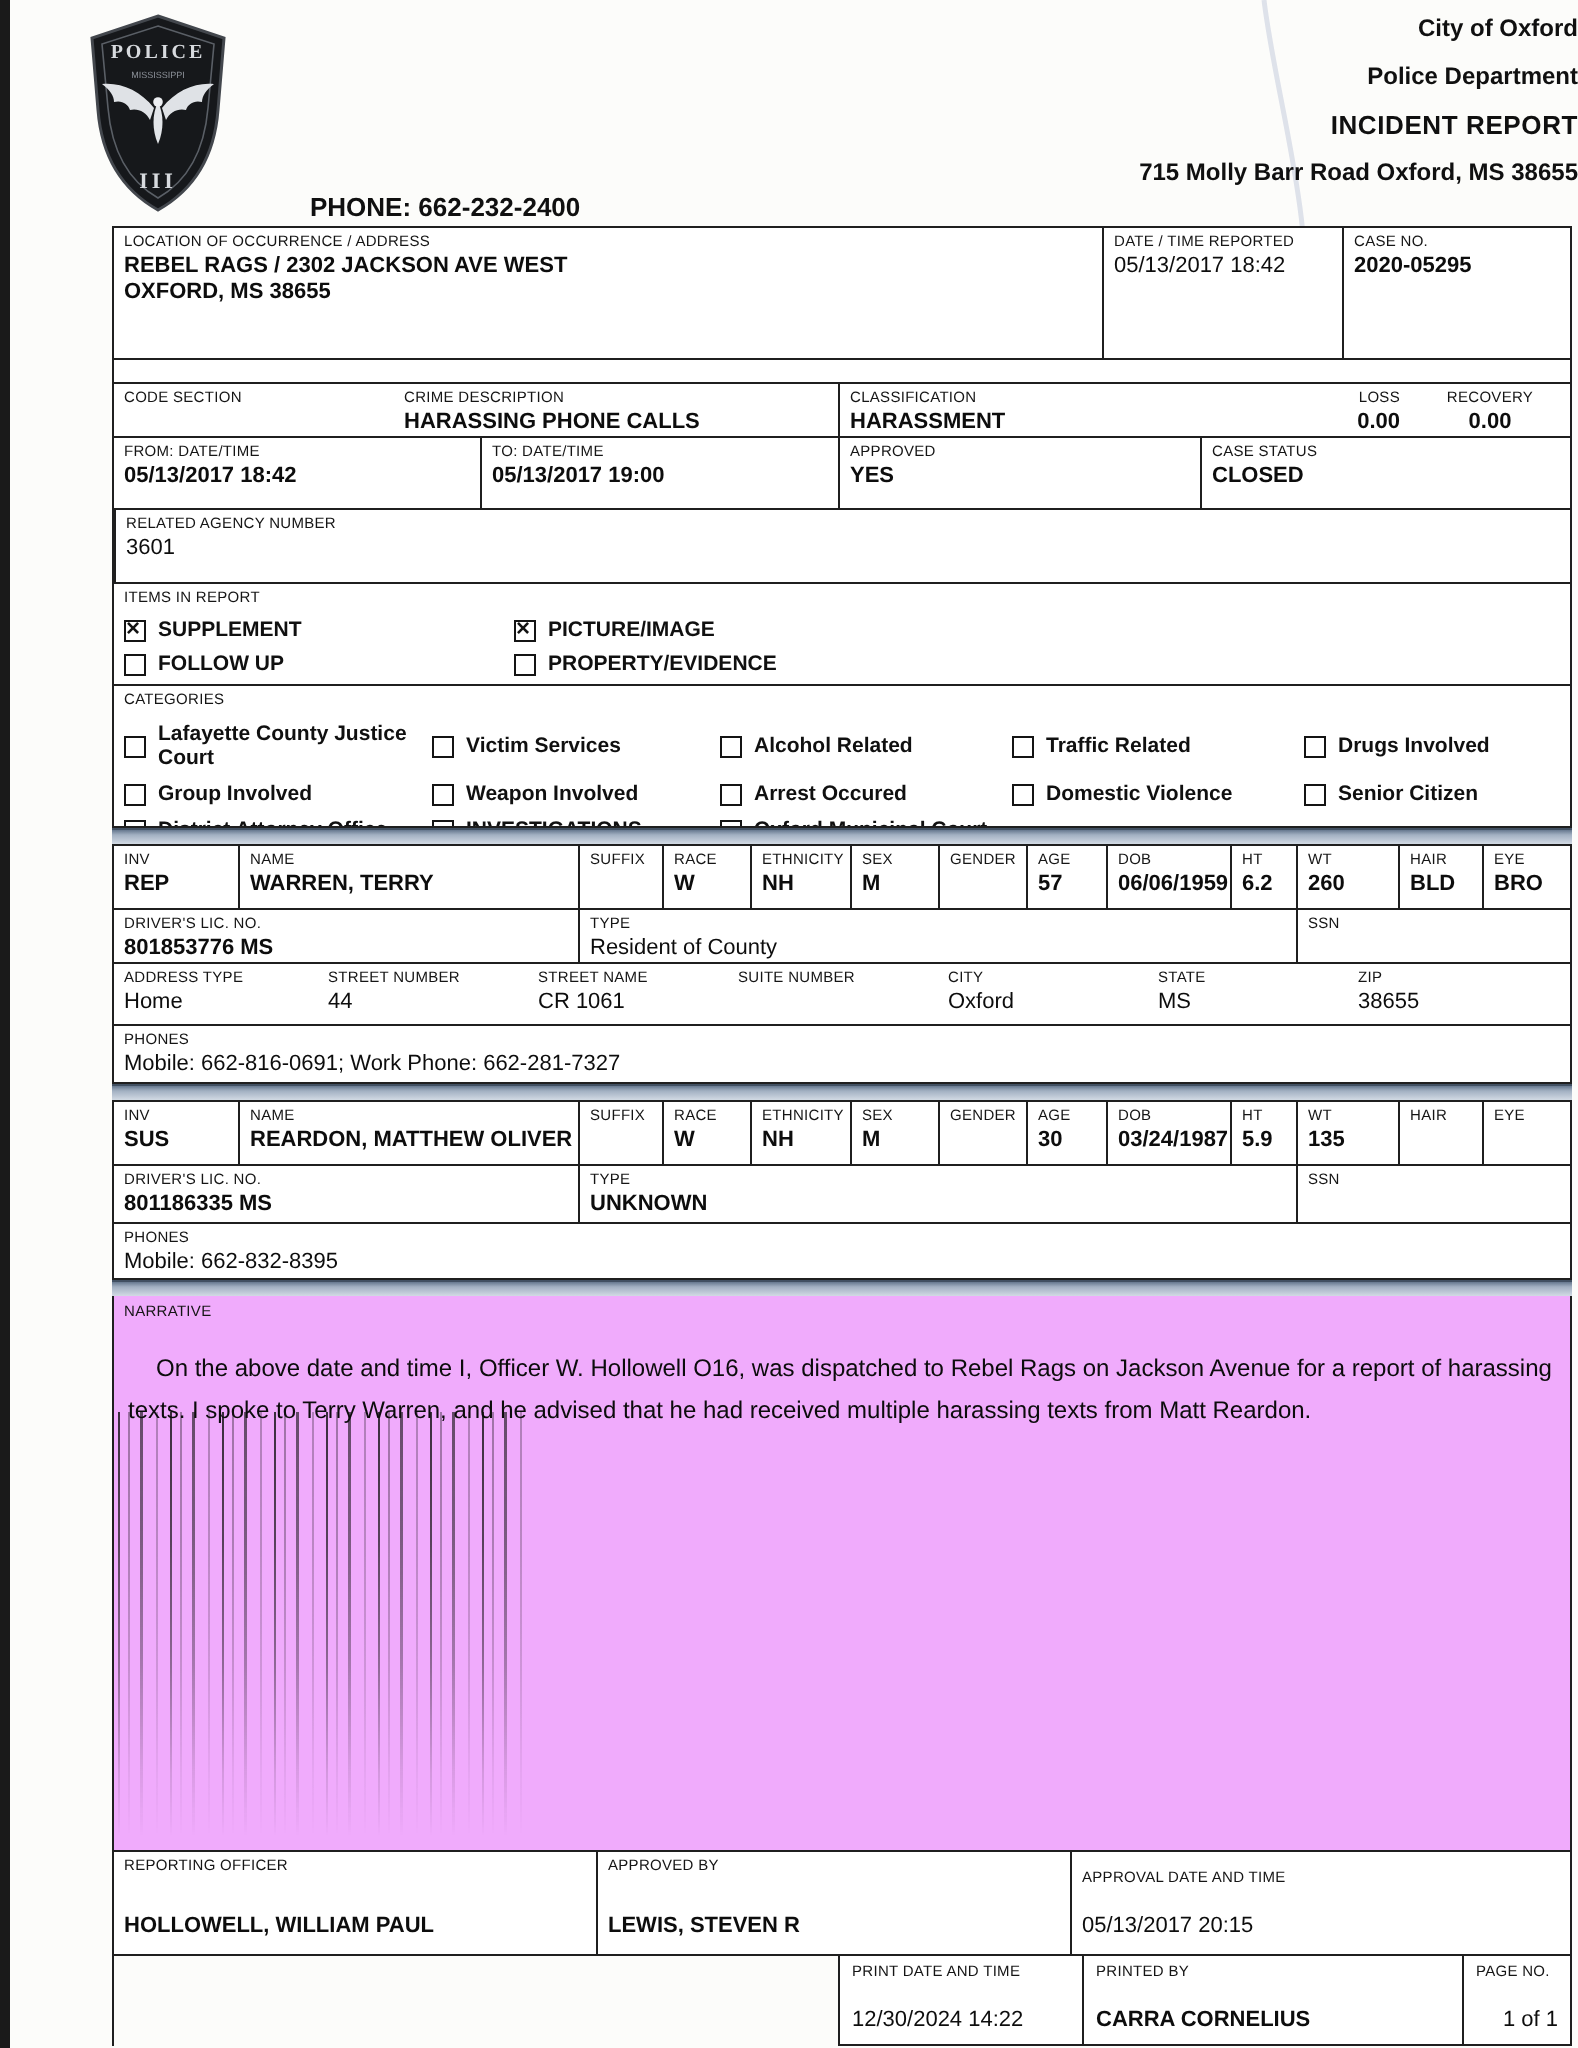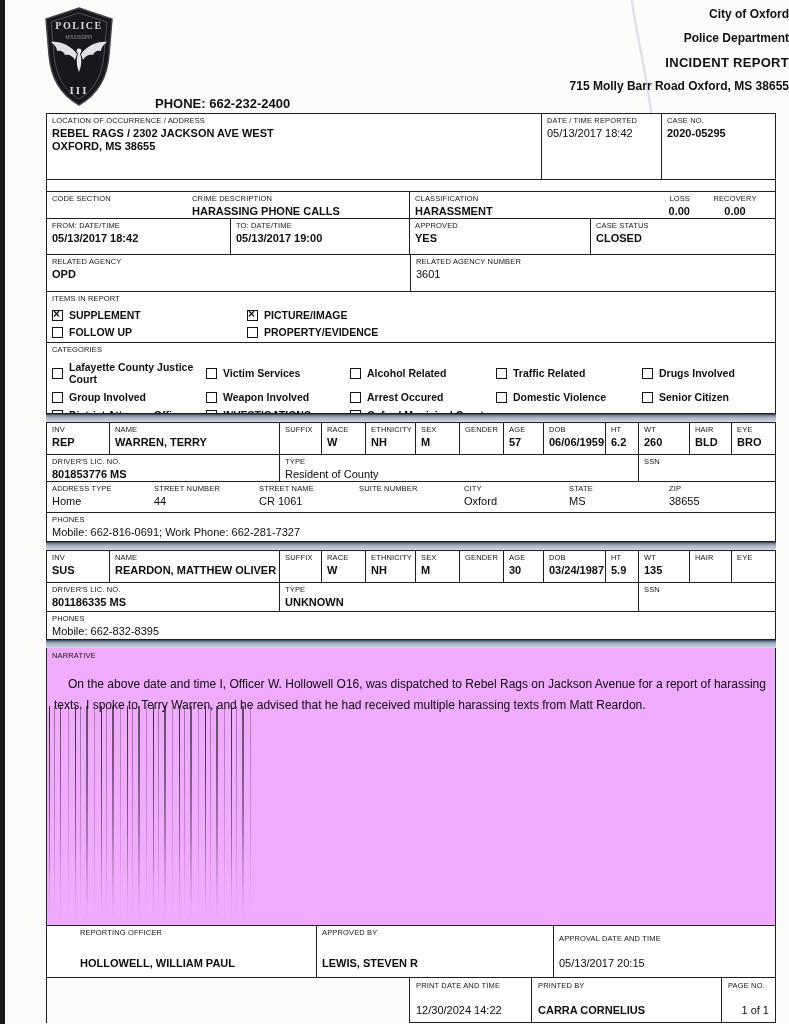--- a/index.html
+++ b/index.html
@@ -8,21 +8,21 @@
   .scan-edge{position:absolute;left:0;top:0;width:5px;height:100%;background:#1a1a1a;}
   .crease{position:absolute;left:540px;top:0;width:160px;height:330px;pointer-events:none;opacity:.55;}
 
   
   .hdr-center{position:absolute;left:0;right:0;text-align:right;font-weight:bold;white-space:nowrap;}
   .badge{position:absolute;left:42px;top:6px;width:74px;height:102px;}
   .phone{position:absolute;left:155px;top:96px;font-weight:bold;font-size:13px;}
   .fax{position:absolute;left:528px;top:128px;font-weight:bold;font-size:12.5px;}
 
   
-  .form{position:absolute;left:46px;top:113px;width:730px;}
+  .form{position:absolute;left:56px;top:113px;width:730px;}
   .row{display:flex;border:1.3px solid #1f1f1f;border-top:none;box-sizing:border-box;background:#fff;}
   .row.bt{border-top:1.3px solid #1f1f1f;}
   .c{box-sizing:border-box;padding:2px 5px;border-left:1px solid #1f1f1f;overflow:hidden;}
   .c.nb{border-left:none;}
   .lbl{font-size:7.5px;letter-spacing:.15px;font-weight:500;color:#151515;white-space:nowrap;}
   .val{font-size:11px;font-weight:600;color:#0d0d0d;white-space:nowrap;margin-top:2px;}
   .sep{height:8px;background:linear-gradient(180deg,#66788e 0%,#a2b0c2 35%,#d2dae4 100%);
        border-top:1px solid #415062;box-sizing:border-box;}
   .gap{height:11px;border-left:1.3px solid #1f1f1f;border-right:1.3px solid #1f1f1f;background:#fff;}
 
@@ -137,24 +137,20 @@
         <div class="lbl">APPROVED</div>
         <div class="val">YES</div>
       </div>
       <div class="c" style="flex:1;">
         <div class="lbl">CASE STATUS</div>
         <div class="val">CLOSED</div>
       </div>
     </div>
 
     <div class="row" style="height:37px;">
-      <div class="c nb" style="width:363px;">
-        <div class="lbl">RELATED AGENCY</div>
-        <div class="val">OPD</div>
-      </div>
       <div class="c" style="flex:1;">
         <div class="lbl">RELATED AGENCY NUMBER</div>
         <div class="val" style="font-weight:500;">3601</div>
       </div>
     </div>
 
     <div class="row" style="height:51px;">
       <div class="c nb" style="flex:1;">
         <div class="lbl">ITEMS IN REPORT</div>
         <div class="items-grid">
@@ -428,21 +424,21 @@
     </div>
 
     <div class="sep"></div>
 
     <div class="narr">
       <div class="lbl">NARRATIVE</div>
       <p>On the above date and time I, Officer W. Hollowell O16, was dispatched to Rebel Rags on Jackson Avenue for a report of harassing texts. I spoke to Terry Warren, and he advised that he had received multiple harassing texts from Matt Reardon.</p>
       <div class="streaks"></div>
     </div>
 
-    <div class="row" style="height:52px;padding-left:28px;">
+    <div class="row" style="height:52px;">
       <div class="c nb fcell" style="width:241px;padding-bottom:8px;">
         <div class="lbl">REPORTING OFFICER</div>
         <div class="val">HOLLOWELL, WILLIAM PAUL</div>
       </div>
       <div class="c fcell" style="width:237px;padding-bottom:8px;">
         <div class="lbl">APPROVED BY</div>
         <div class="val">LEWIS, STEVEN R</div>
       </div>
       <div class="c fcell" style="flex:1;padding-bottom:8px;">
         <div class="lbl" style="padding-top:6px;">APPROVAL DATE AND TIME</div>

